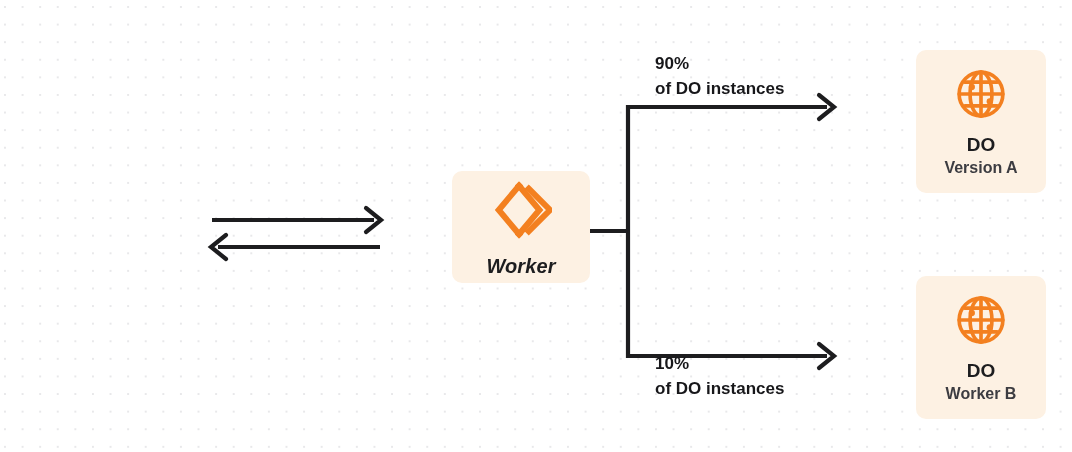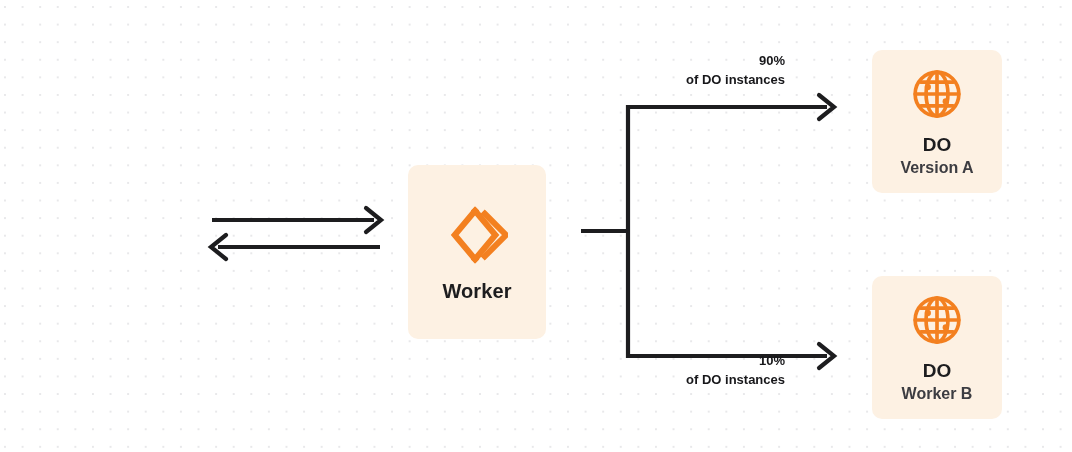--- a/index.html
+++ b/index.html
@@ -26,36 +26,38 @@
 
   
   .node {
     position: absolute;
     box-sizing: border-box;
     border-radius: 10px;
     display: flex;
     flex-direction: column;
     align-items: center;
     justify-content: center;
+    margin-left: 44px;
   }
 
   .node-client {
     left: 42px;
     top: 168px;
     width: 143px;
     height: 130px;
     background-color: #f4f5f7;
   }
 
   .node-worker {
     left: 408px;
-    top: 165px;
+    top: 171px;
     width: 138px;
-    height: 174px;
+    height: 112px;
     background-color: #fdf1e3;
+    font-style: italic;
   }
 
   .node-do-a {
     left: 872px;
     top: 50px;
     width: 130px;
     height: 143px;
     background-color: #fdf1e3;
   }
 
@@ -107,22 +109,22 @@
     left: 0;
     top: 0;
     width: 1072px;
     height: 452px;
     pointer-events: none;
   }
 
   
   .edge-label {
     position: absolute;
-    text-align: right;
-    font-size: 13px;
+    text-align: left;
+    font-size: 17px;
     font-weight: 700;
     color: #17171a;
     line-height: 1.45;
     white-space: nowrap;
   }
 
   .edge-label-top {
     left: 655px;
     top: 52px;
     width: 130px;

